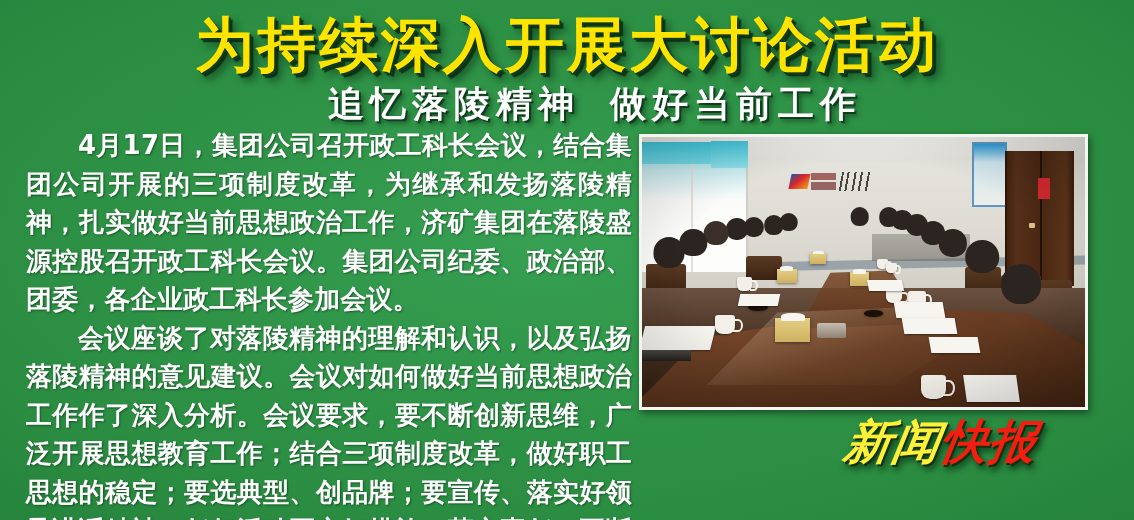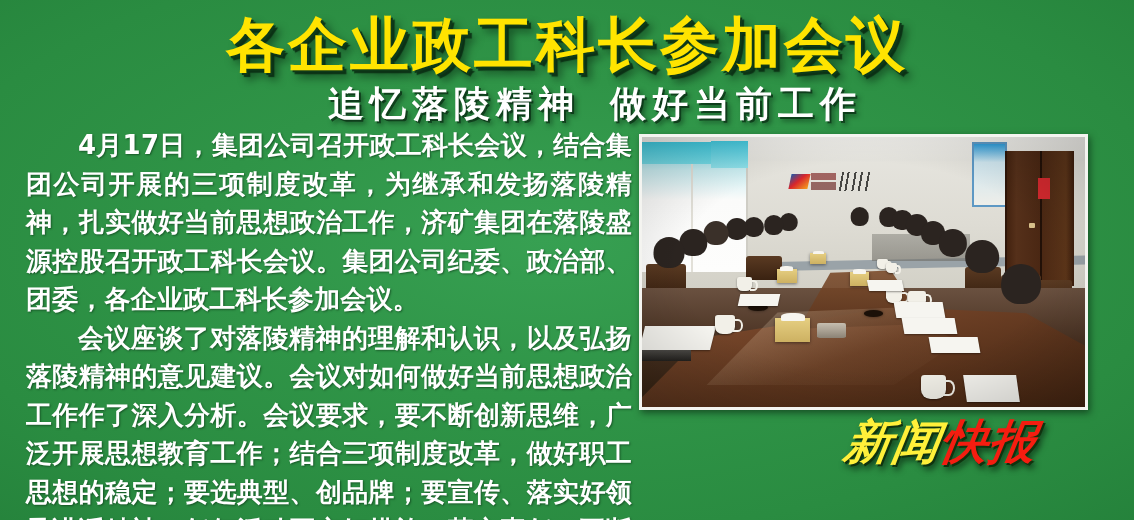--- a/index.html
+++ b/index.html
@@ -302,21 +302,21 @@
   .stamp .s-red {
     color: #f41d10;
     text-shadow: 2px 2px 0 #10330f, 4px 5px 6px rgba(4,22,8,0.75);
   }
 </style>
 </head>
 <body>
 
 <div id="poster">
 
-  <div class="headline">各企业政工科长参加会议</div>
+  <div class="headline">为持续深入开展大讨论活动</div>
 
   <div class="subtitle">
     <span>追忆落陵精神</span><span class="gap"></span><span>做好当前工作</span>
   </div>
 
   <div class="bodycopy">
     <p>4月17日，集团公司召开政工科长会议，结合集团公司开展的三项制度改革，为继承和发扬落陵精神，扎实做好当前思想政治工作，济矿集团在落陵盛源控股召开政工科长会议。集团公司纪委、政治部、团委，各企业政工科长参加会议。</p>
     <p>会议座谈了对落陵精神的理解和认识，以及弘扬落陵精神的意见建议。会议对如何做好当前思想政治工作作了深入分析。会议要求，要不断创新思维，广泛开展思想教育工作；结合三项制度改革，做好职工思想的稳定；要选典型、创品牌；要宣传、落实好领导讲话精神；任何活动要定好措施、落实责任、不断总结。</p>
   </div>
 

